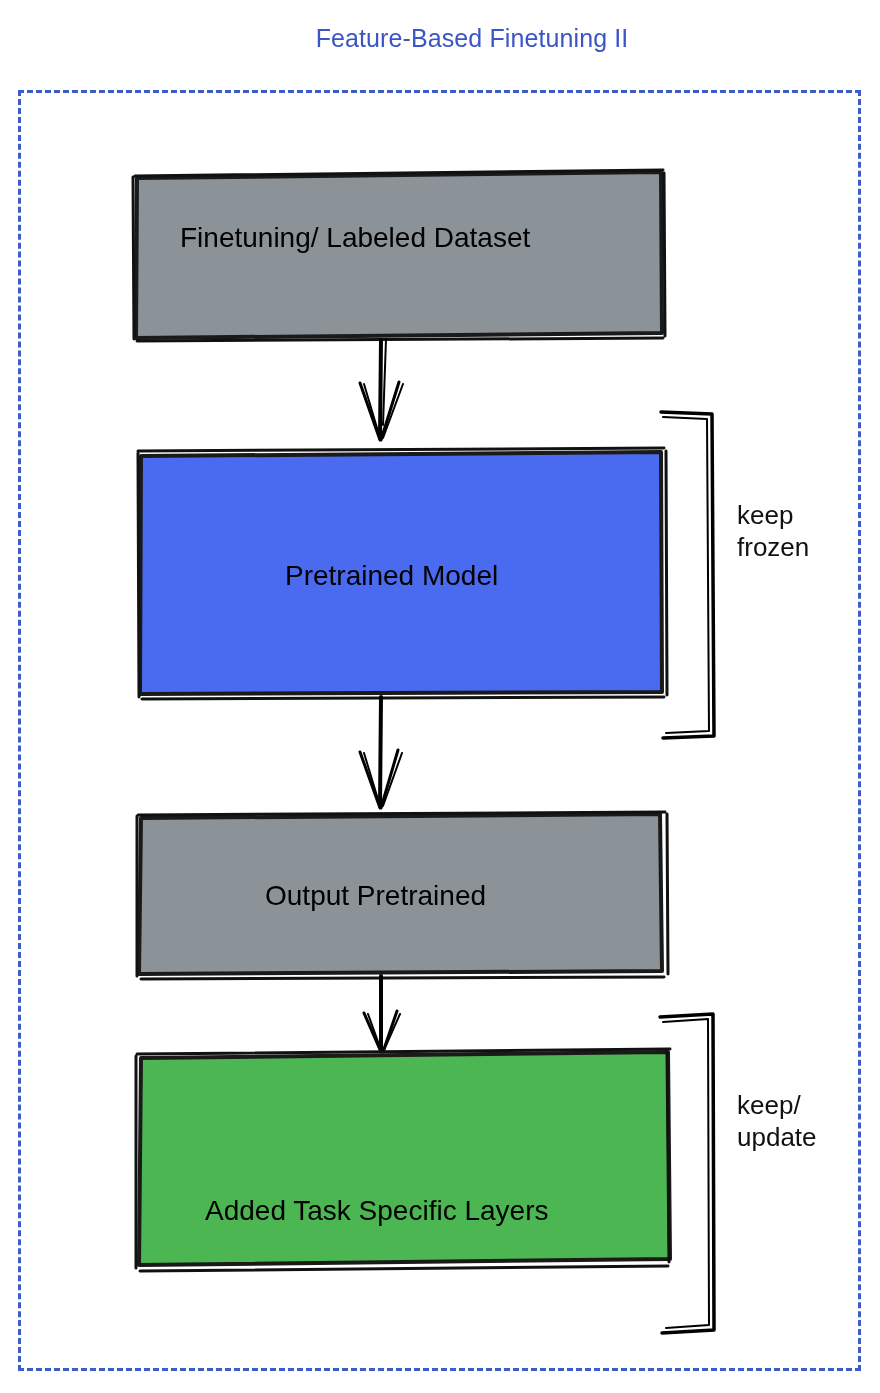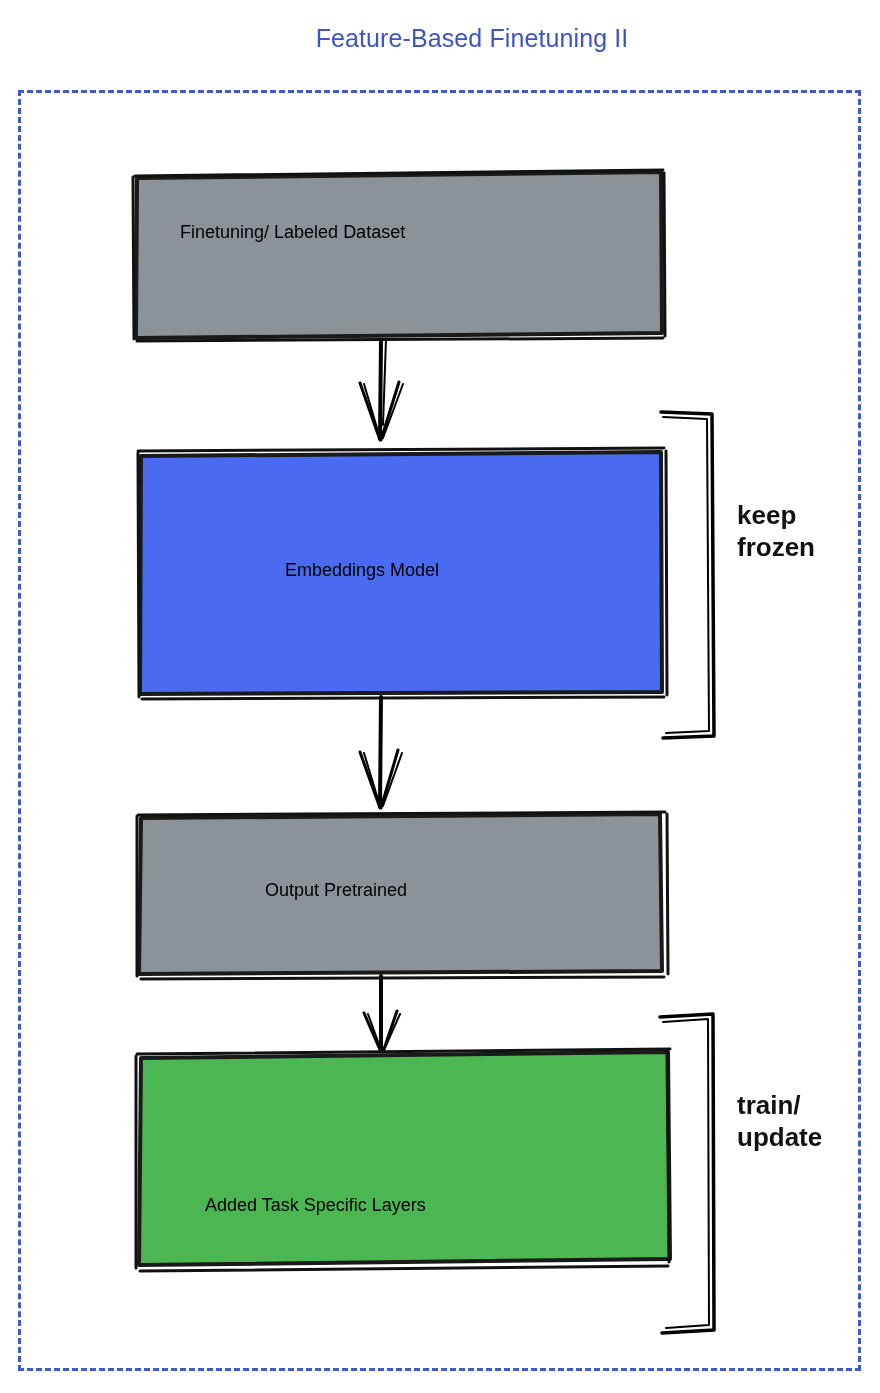--- a/index.html
+++ b/index.html
@@ -42,31 +42,31 @@
     position: absolute;
     left: 0;
     top: 0;
     width: 880px;
     height: 1393px;
     pointer-events: none;
   }
   .node-label {
     position: absolute;
     color: #000000;
-    font-size: 18px;
+    font-size: 28px;
     font-weight: 400;
     white-space: nowrap;
     line-height: 1.15;
     text-align: center;
   }
   .bracket-label {
     position: absolute;
     color: #111111;
     font-size: 26px;
-    font-weight: 700;
+    font-weight: 400;
     line-height: 1.22;
     white-space: pre-line;
   }
 </style>
 </head>
 <body>
 
 <div id="canvas">
 
   <div class="diagram-title">Feature-Based Finetuning II</div>
@@ -120,25 +120,25 @@
     </g>
 
     <g>
       <path d="M660,1017 L713,1014 L714,1330 L662,1333" fill="none" stroke="#000" stroke-width="3.5" stroke-linecap="round" stroke-linejoin="round"></path>
       <path d="M663,1022 L708,1019 L709,1325 L666,1328" fill="none" stroke="#000" stroke-width="2" stroke-linecap="round" stroke-linejoin="round"></path>
     </g>
   </svg>
 
   <div class="node-label" style="left:180px; top:222px;">Finetuning/ Labeled Dataset</div>
 
-  <div class="node-label" style="left:285px; top:560px;">Embeddings Model</div>
+  <div class="node-label" style="left:285px; top:560px;">Pretrained Model</div>
 
   <div class="node-label" style="left:265px; top:880px;">Output Pretrained</div>
 
   <div class="node-label" style="left:205px; top:1160px;margin-top:35px;">Added Task Specific Layers</div>
 
   <div class="bracket-label" style="left:737px; top:500px;">keep
 frozen</div>
 
-  <div class="bracket-label" style="left:737px; top:1090px;">train/
+  <div class="bracket-label" style="left:737px; top:1090px;">keep/
 update</div>
 
 </div>
 
 </body></html>

